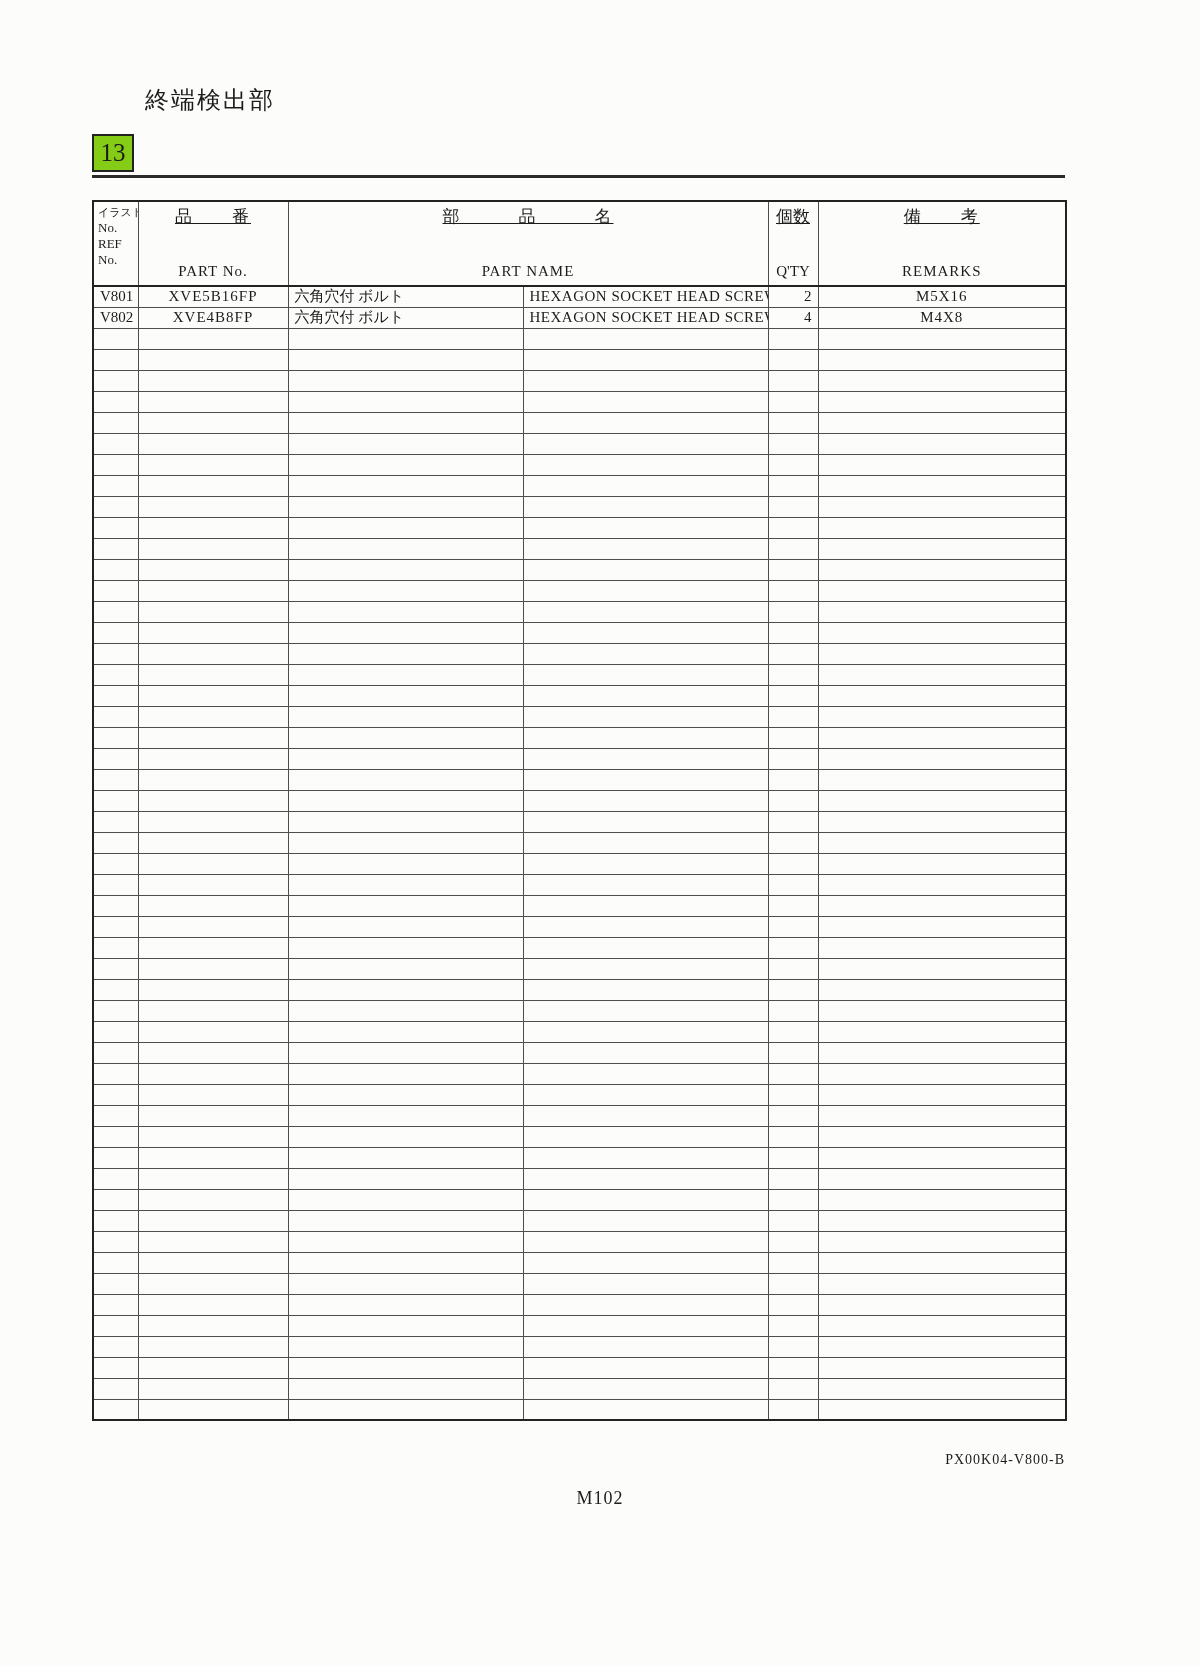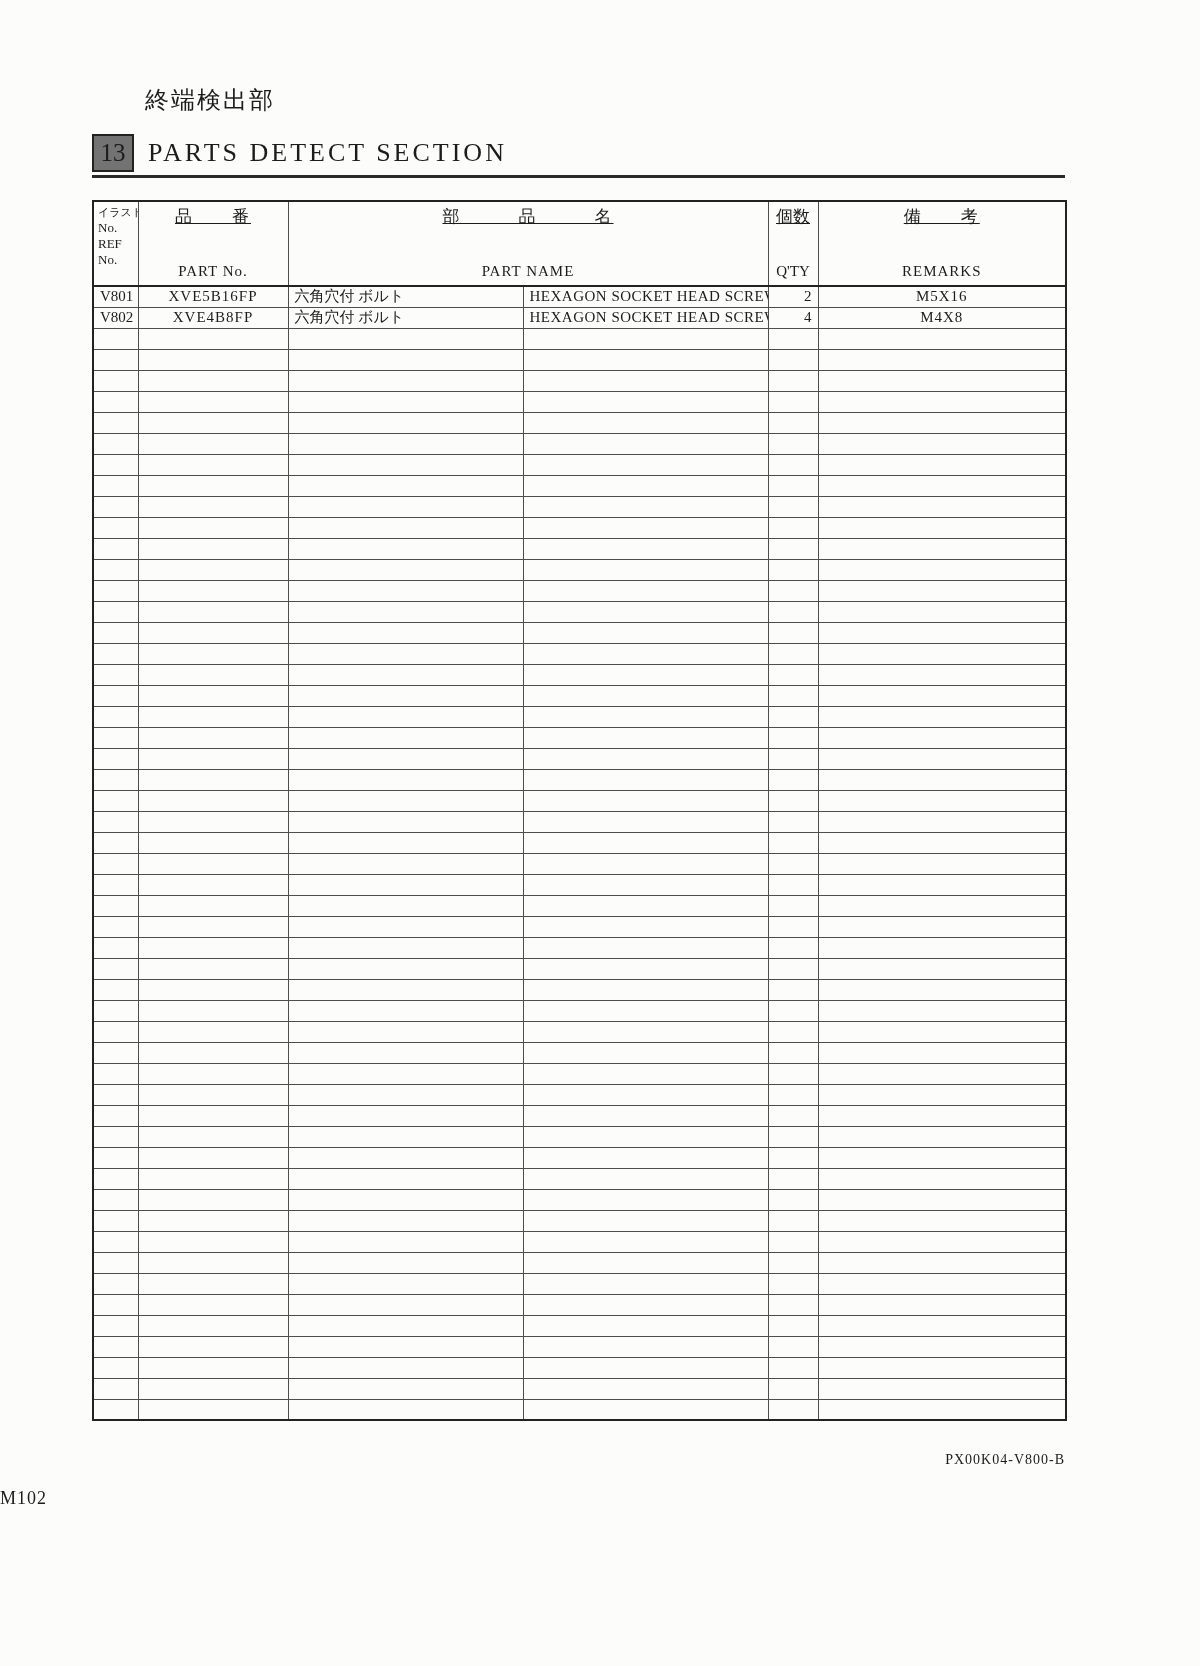--- a/index.html
+++ b/index.html
@@ -33,21 +33,21 @@
     align-items: stretch;
     height: 38px;
   }
   .section-num {
     border: 2px solid #222;
     width: 42px;
     display: flex;
     align-items: center;
     justify-content: center;
     font-size: 25px;
-    background: #737373;
+    background: #84cc16;
   }
   .section-title {
     font-size: 26px;
     letter-spacing: 3px;
     padding-left: 14px;
     display: flex;
     align-items: center;
   }
   .header-rule {
     border-bottom: 3px solid #2a2a2a;
@@ -99,34 +99,33 @@
     right: 135px;
     top: 1452px;
     font-size: 14px;
     letter-spacing: 1px;
   }
   .page-number {
     position: absolute;
     left: 0;
     top: 1488px;
     width: 1200px;
-    text-align: left;
+    text-align: center;
     font-size: 18px;
     letter-spacing: 1px;
   }
 </style>
 </head>
 <body>
 
 <div class="jp-title">終端検出部</div>
 
 <div class="section-header">
   <div class="section-row">
     <div class="section-num">13</div>
-    <div class="section-title">PARTS DETECT SECTION</div>
   </div>
   <div class="header-rule"></div>
 </div>
 
 <div class="table-wrap">
   <table class="parts">
     <colgroup>
       <col style="width:45px">
       <col style="width:150px">
       <col style="width:235px">

